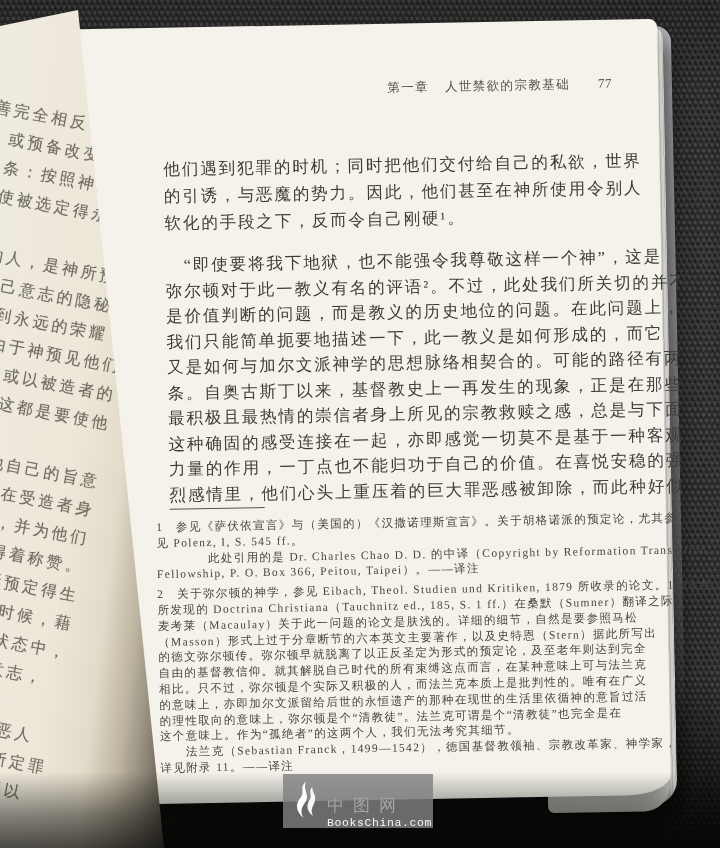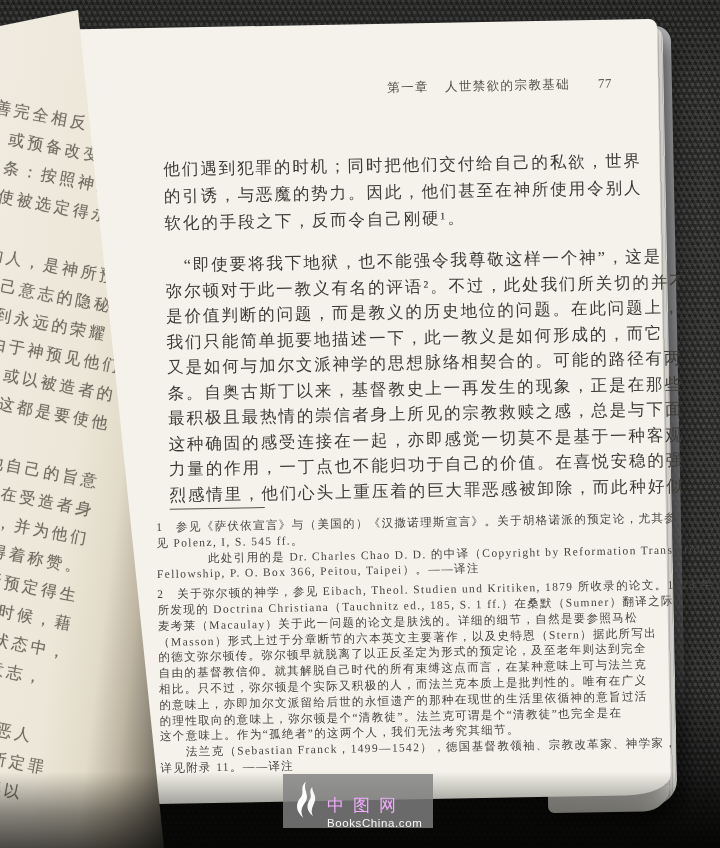--- a/index.html
+++ b/index.html
@@ -66,24 +66,24 @@
     color:#59564c;opacity:.85;}
   .lline{font-size:16px;letter-spacing:3px;line-height:29px;white-space:nowrap;
     text-shadow:0 0 1px rgba(90,85,75,.45);}
   .lline.blank{height:30px;}
 
   
   .watermark{position:absolute;left:283px;top:774px;width:150px;height:54px;z-index:13;
     background:rgba(128,128,128,.82);display:flex;align-items:center;padding:2px 8px;box-sizing:border-box;}
   .wm-logo{width:30px;height:42px;flex:0 0 auto;margin-right:6px;}
   .wm-col{display:flex;flex-direction:column;justify-content:center;}
-  .wm-name{color:#f0abfc;font-size:17px;letter-spacing:9px;line-height:20px;
+  .wm-name{color:#a3a3a3;font-size:17px;letter-spacing:9px;line-height:20px;
     font-family:Liberation Serif, serif;white-space:nowrap;margin-top:24px;}
   .wm-url{color:rgba(255,255,255,.95);font-size:11.5px;letter-spacing:.6px;line-height:14px;
-    font-family:Liberation Sans, sans-serif;white-space:nowrap;}
+    font-family:Liberation Mono, monospace;white-space:nowrap;}
 
   .dark-bottom{position:absolute;inset:0;z-index:12;pointer-events:none;
     background:linear-gradient(to bottom, rgba(0,0,0,0) 91%, rgba(8,8,6,.45) 96%, rgba(5,5,4,.7) 100%);}
 </style>
 </head>
 <body>
 
 <div class="stage">
   <div class="fabric"></div>
   <div class="book-shadow"></div>

